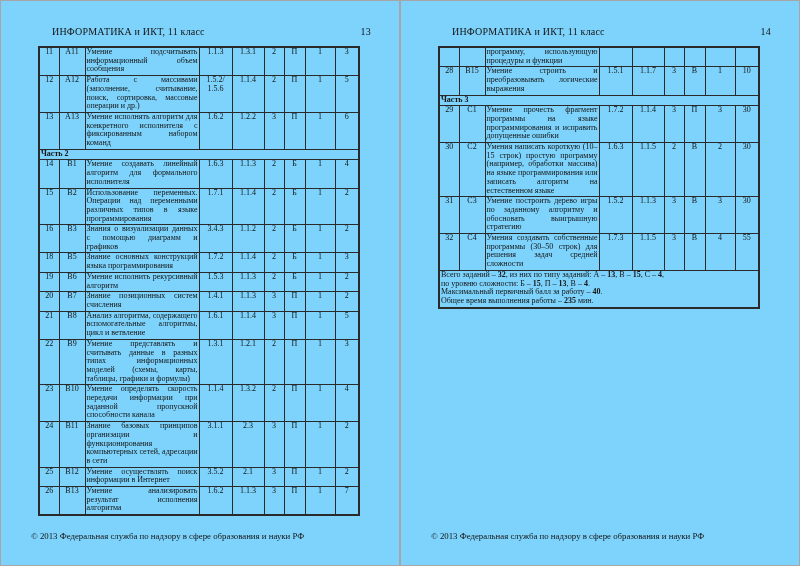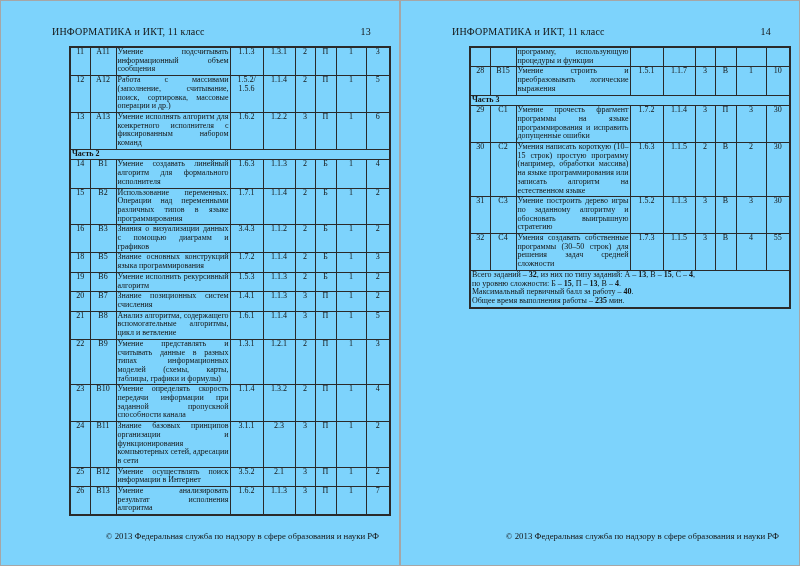--- a/index.html
+++ b/index.html
@@ -26,21 +26,21 @@
     margin: 25px 28px 8px 51px;
     font-size: 10px;
     letter-spacing: 0.2px;
     line-height: 12px;
     white-space: nowrap;
   }
   table.spec {
     border-collapse: collapse;
     table-layout: fixed;
     width: 320px;
-    margin-left: 68px;
+    margin-left: 37px;
     border: 2px solid #2a2a2a;
   }
   table.spec td {
     border: 1px solid #2a2a2a;
     vertical-align: top;
     font-size: 8px;
     line-height: 8.7px;
     padding: 0 1px 1px 1px;
     overflow: hidden;
   }
@@ -55,21 +55,21 @@
   }
   td.summary-cell {
     font-size: 8px;
     line-height: 9.6px;
     padding: 1px 3px 2px 3px;
   }
   .page-footer {
     position: absolute;
     left: 30px; right: 20px;
     bottom: 24px;
-    text-align: right;
+    text-align: left;
     font-size: 8.8px;
     white-space: nowrap;
   }
 </style>
 </head>
 <body>
 
 <div class="spread">
 
   <div class="page">

